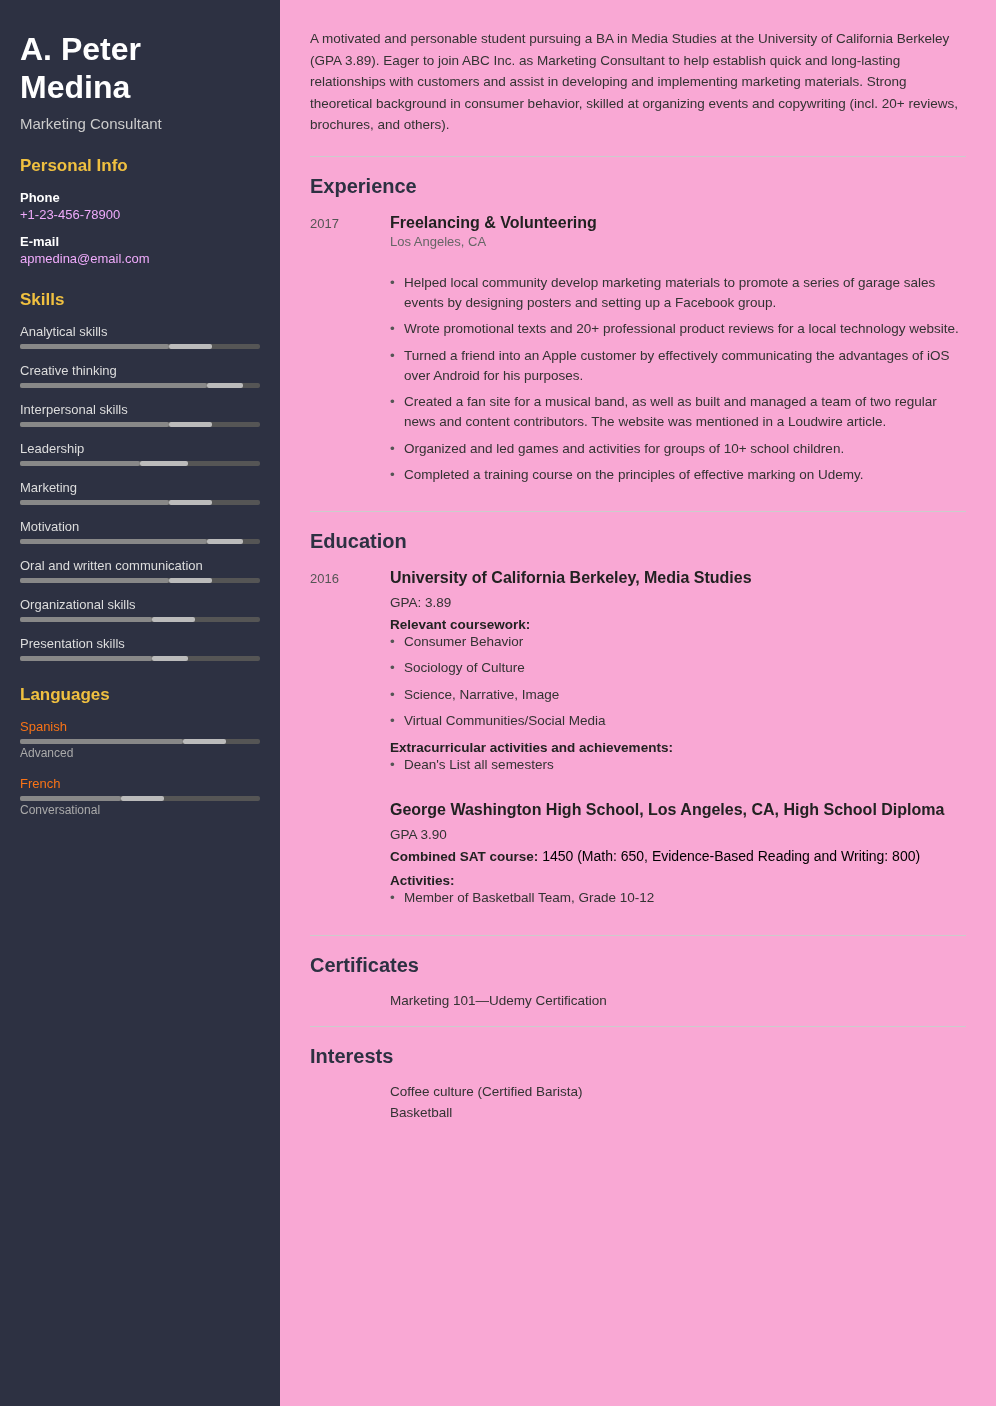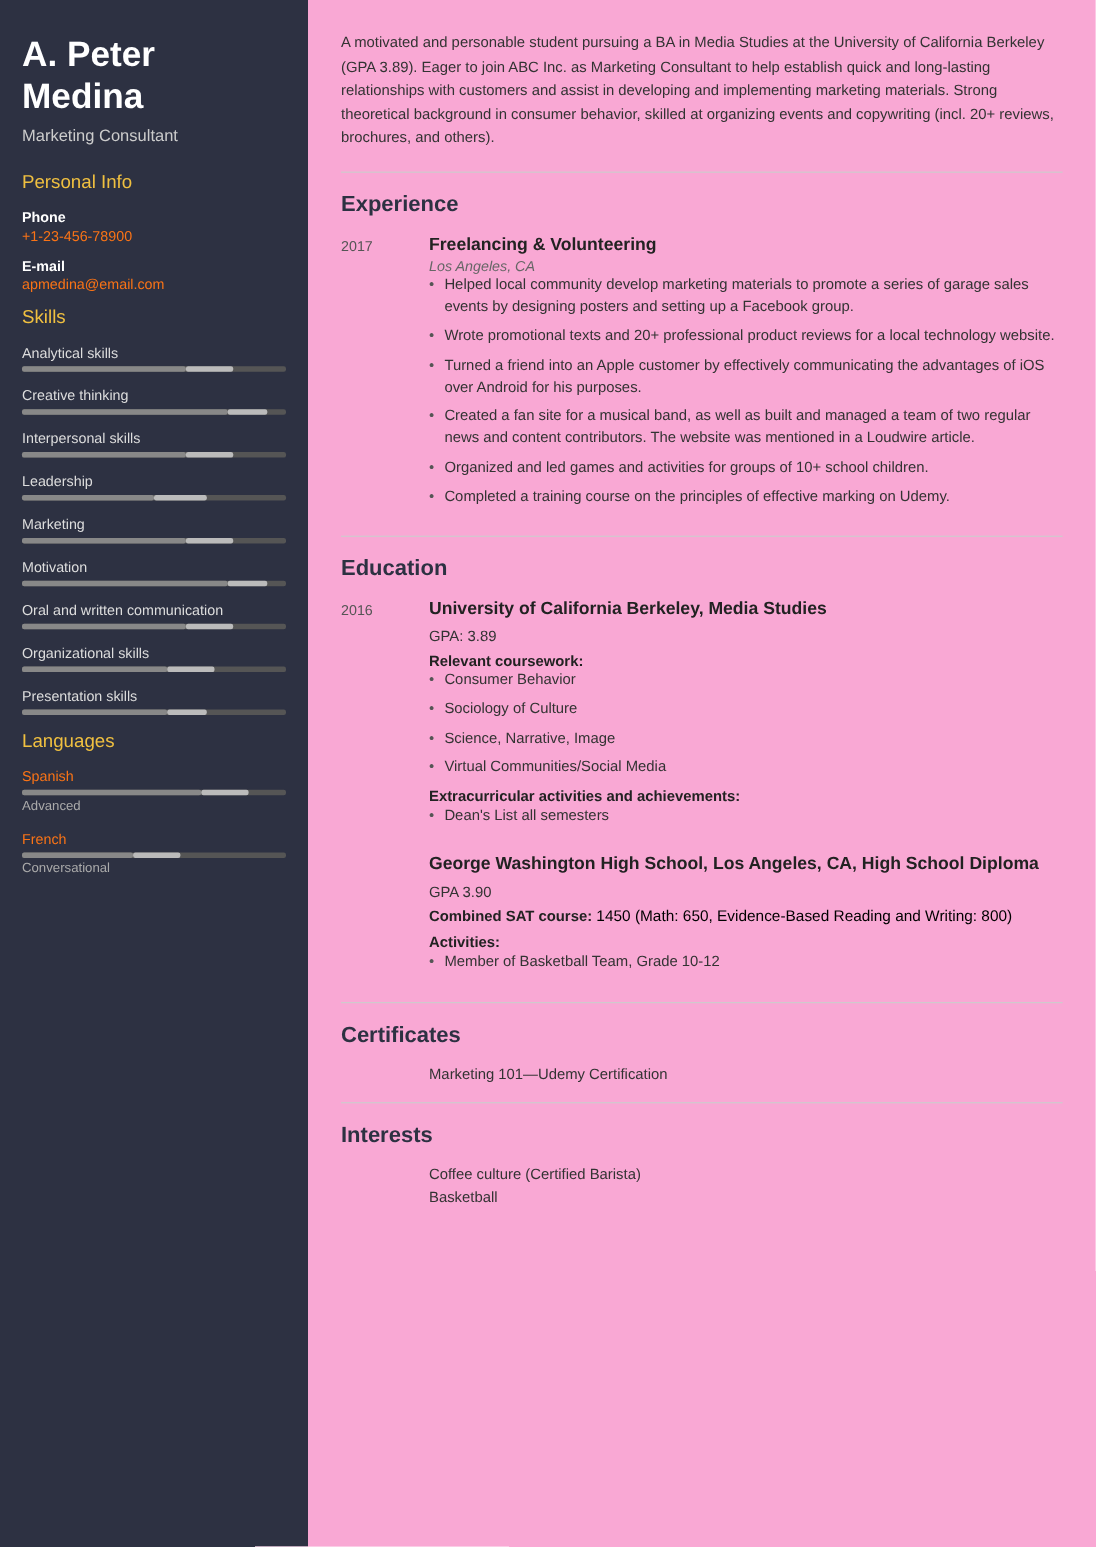--- a/index.html
+++ b/index.html
@@ -30,37 +30,37 @@
     }
 
     .sidebar-title {
       font-size: 15px;
       color: #ccc;
       margin-bottom: 24px;
     }
 
     .sidebar-section-title {
       font-size: 17px;
-      font-weight: normal;
+      font-weight: bold;
       color: #f0c040;
       margin-bottom: 14px;
-      margin-top: 13px;
+      margin-top: 24px;
     }
 
     .info-label {
       font-weight: bold;
       color: #fff;
       font-size: 13px;
       margin-bottom: 2px;
       margin-top: 12px;
     }
 
     .info-value {
       font-size: 13px;
-      color: #f97316;
+      color: #f0abfc;
     }
 
     .skill-item {
       margin-bottom: 14px;
     }
 
     .skill-name {
       font-size: 13px;
       color: #ddd;
       margin-bottom: 5px;
@@ -154,22 +154,21 @@
     .entry-org {
       font-size: 16px;
       font-weight: bold;
       color: #222;
       margin-bottom: 2px;
     }
 
     .entry-location {
       font-size: 13px;
       color: #666;
-      font-style: italic;
-      margin-bottom: 0;
+      margin-bottom: 24px;
     }
 
     .entry-list {
       list-style: none;
       padding: 0;
     }
 
     .entry-list li {
       font-size: 13.5px;
       color: #333;

